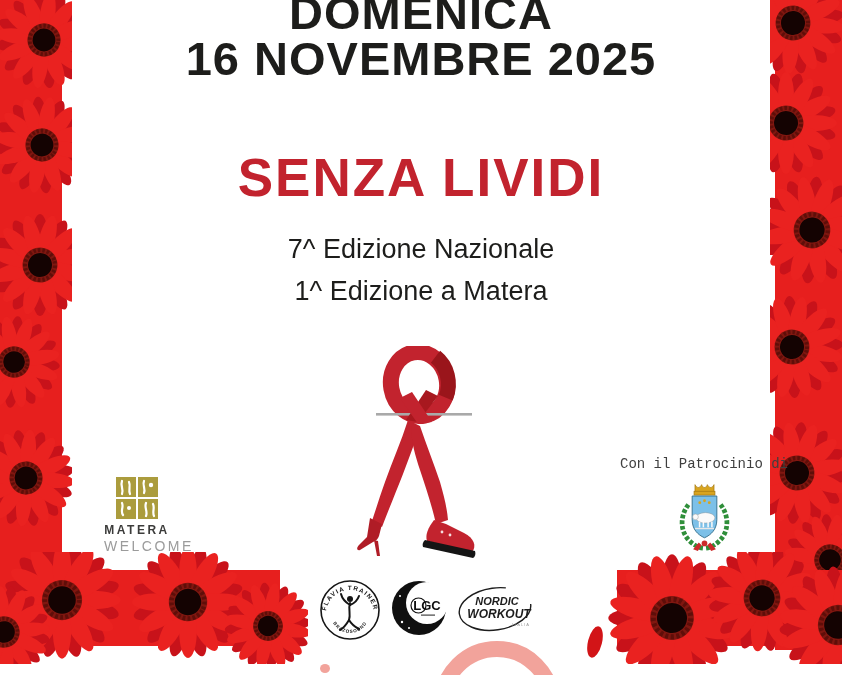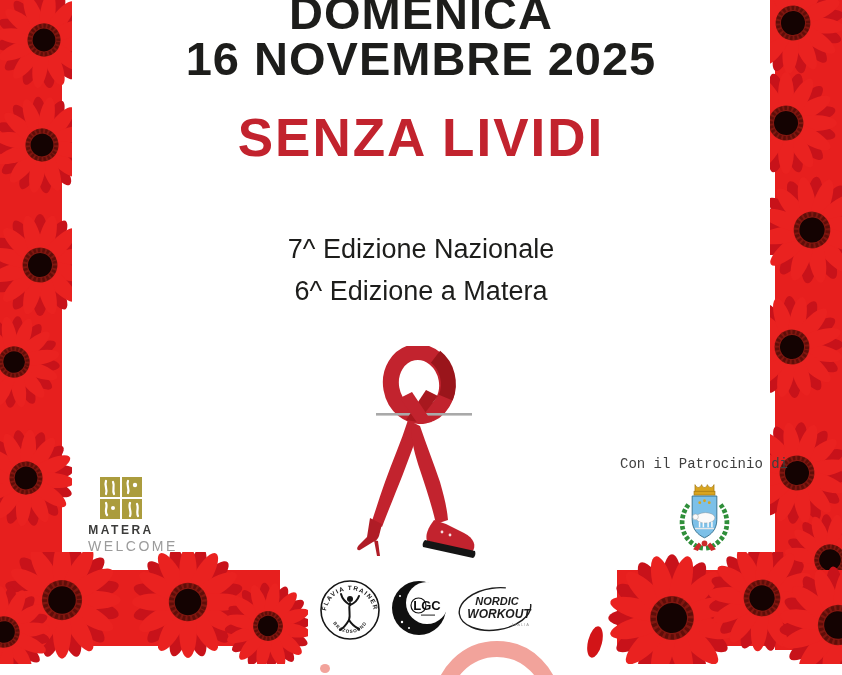--- a/index.html
+++ b/index.html
@@ -7,23 +7,23 @@
     position:relative;width:842px;height:675px;background:#ffffff;
     overflow:hidden;font-family:"Liberation Sans", sans-serif;
   }
   .abs{position:absolute;}
   .center-text{left:70px;right:70px;text-align:center;}
   .date-block{top:-10px;line-height:46px;font-weight:bold;color:#1d1d1b;
     font-size:47px;letter-spacing:1px;}
   .title-block{top:112px;line-height:52px;font-weight:bold;color:#c2232e;
     font-size:53px;}
   .title-line1{letter-spacing:14px;}
-  .title-line2{letter-spacing:2px;}
+  .title-line2{letter-spacing:2px;margin-top:40px;}
   .edition-block{top:228px;line-height:42px;color:#1d1d1b;font-size:27px;}
-  .matera-block{left:88px;top:477px;width:66px;text-align:center;}
+  .matera-block{left:104px;top:477px;width:66px;text-align:center;}
   .matera-title{margin-top:4px;font-size:12px;font-weight:bold;color:#3c3c3b;letter-spacing:2.5px;}
   .matera-sub{margin-top:1px;font-size:14px;color:#9b9b9b;letter-spacing:2.5px;}
   .patronage-block{left:618px;top:456px;width:172px;text-align:center;font-family:Liberation Mono, monospace;}
   .patronage-label{font-size:14px;color:#3f3f3f;}
   .pink-dot{left:320px;top:664px;width:10px;height:9px;border-radius:50%;background:#f2a39b;}
   svg{display:block;}
 </style>
 </head>
 <body>
 
@@ -119,21 +119,21 @@
     <div>DOMENICA</div>
     <div>16 NOVEMBRE 2025</div>
   </div>
 
   <div class="abs center-text title-block">
     <div class="title-line2">SENZA LIVIDI</div>
   </div>
 
   <div class="abs center-text edition-block">
     <div>7^ Edizione Nazionale</div>
-    <div>6^ Edizione a Matera</div>
+    <div>1^ Edizione a Matera</div>
   </div>
 
   <svg class="abs" style="left:352px;top:346px" width="130" height="216" viewBox="0 0 130 216">
     <g transform="rotate(-10 67 38)">
       <ellipse cx="67" cy="38" rx="28" ry="32" fill="none" stroke="#c2232e" stroke-width="16"></ellipse>
       <path d="M88,14 A28,32 0 0 1 91,56" fill="none" stroke="#9a151b" stroke-width="15"></path>
     </g>
     <rect x="24" y="67" width="96" height="2.6" fill="#a9a9a9"></rect>
     <path d="M86,50 L66,76 L54,74 L74,44 Z" fill="#a8181f"></path>
     <path d="M48,52 L66,78 L80,76 L60,46 Z" fill="#c2232e"></path>

